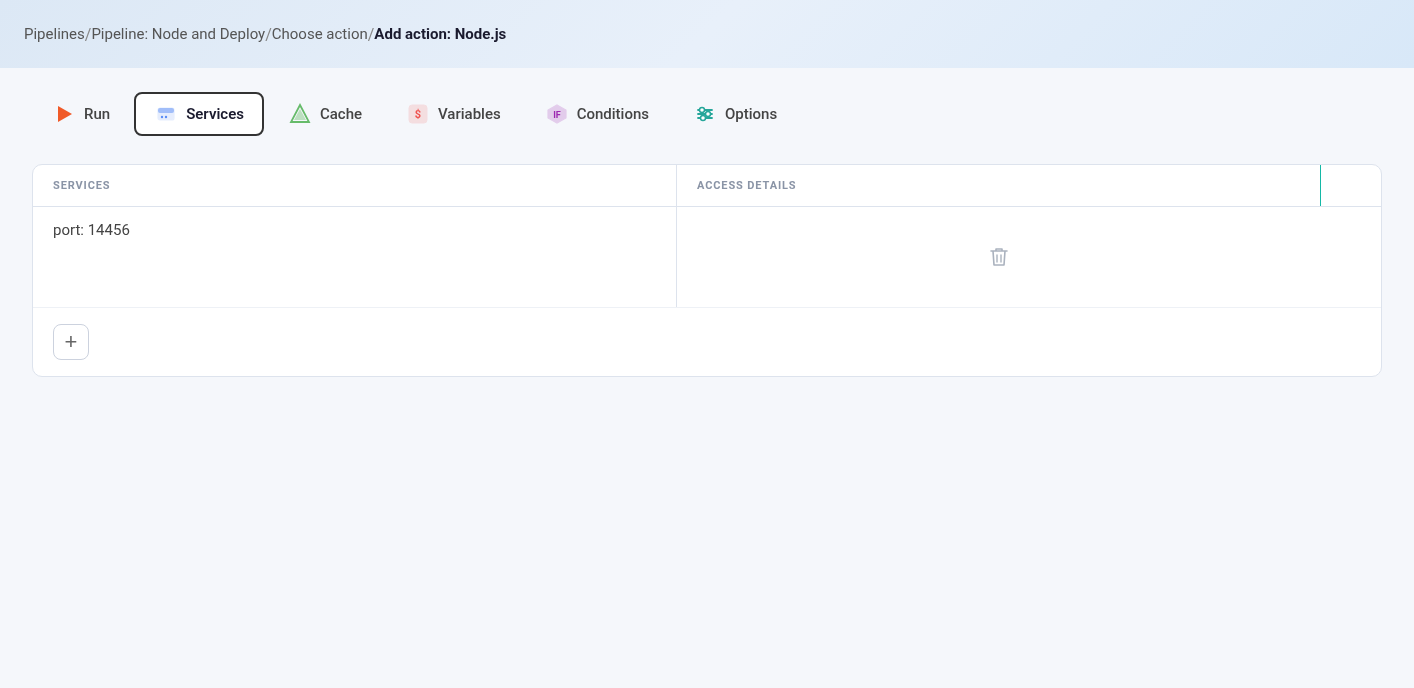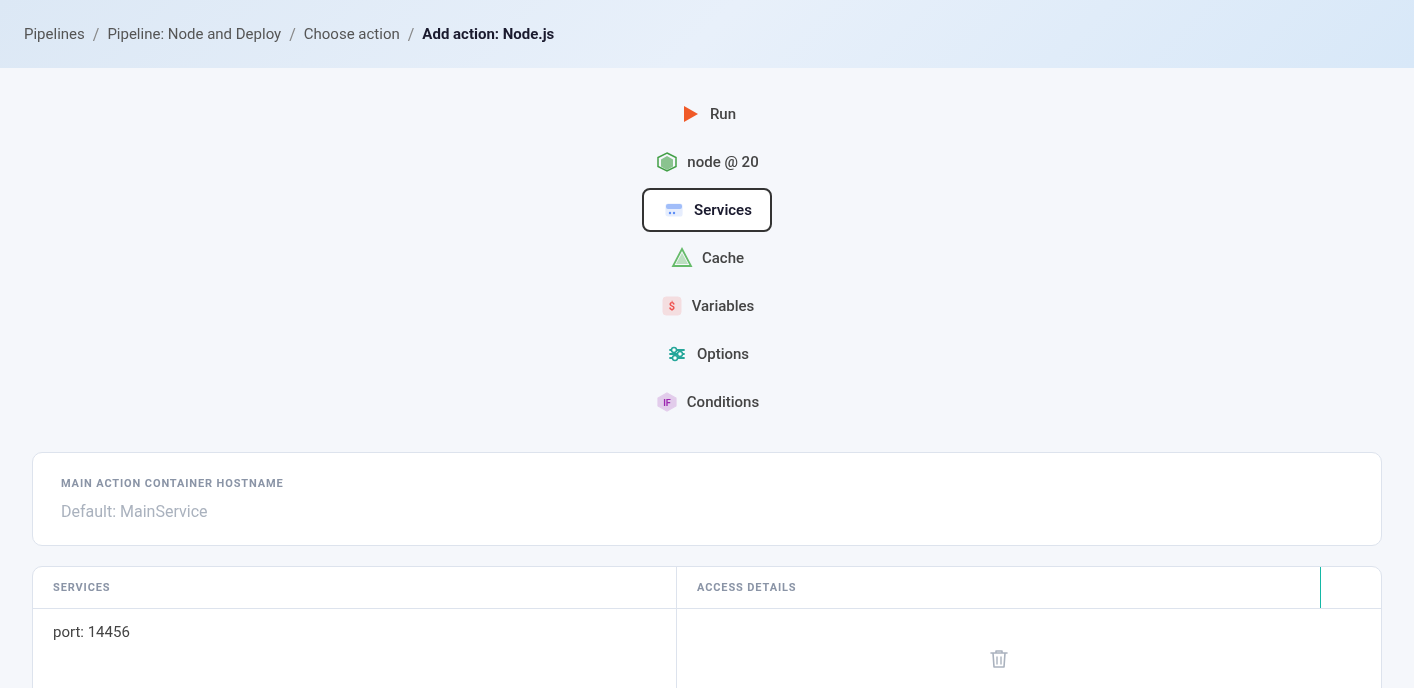--- a/index.html
+++ b/index.html
@@ -9,21 +9,20 @@
       min-height: 688px;
       color: #333;
     }
 
     
     .breadcrumb-bar {
       background: linear-gradient(135deg, #dce8f5 0%, #e8f0fa 50%, #d8e8f8 100%);
       padding: 14px 24px;
       display: flex;
       align-items: center;
-      gap: 8px;
       font-size: 15px;
       color: #444;
       min-height: 68px;
     }
     .breadcrumb-separator {
       color: #888;
       font-size: 16px;
     }
     .breadcrumb-link {
       color: #555;
@@ -43,21 +42,20 @@
       min-height: 620px;
     }
 
     
     .tabs {
       display: flex;
       align-items: center;
       gap: 4px;
       margin-bottom: 28px;
       flex-wrap: wrap;
-      flex-direction: column;
     }
     .tab {
       display: flex;
       align-items: center;
       gap: 8px;
       padding: 8px 18px;
       border-radius: 8px;
       cursor: pointer;
       font-size: 15px;
       font-weight: 500;
@@ -224,29 +222,20 @@
 
     <div class="tab">
       <span class="tab-icon icon-run">
         <svg width="22" height="22" viewBox="0 0 22 22">
             <polygon points="5,3 19,11 5,19" fill="#f05a28"></polygon>
           </svg>
       </span>
       <span>Run</span>
     </div>
 
-    <div class="tab">
-      <span class="tab-icon">
-        <svg width="22" height="22" viewBox="0 0 22 22">
-          <polygon points="11,2 20,6.5 20,15.5 11,20 2,15.5 2,6.5" fill="none" stroke="#43a047" stroke-width="1.5"></polygon>
-          <polygon points="11,5 17,8.5 17,15.5 11,19 5,15.5 5,8.5" fill="#43a047" opacity="0.6"></polygon>
-        </svg>
-      </span>
-      <span>node @ 20</span>
-    </div>
 
     <div class="tab active">
       <span class="tab-icon">
         <svg width="22" height="22" viewBox="0 0 22 22">
           <rect x="3" y="5" width="16" height="12" rx="2" fill="#5b8df6" opacity="0.15" stroke="#5b8df6" stroke-width="1.2"></rect>
           <rect x="3" y="5" width="16" height="5" rx="2" fill="#5b8df6" opacity="0.5"></rect>
           <circle cx="7" cy="14" r="1.2" fill="#5b8df6"></circle>
           <circle cx="11" cy="14" r="1.2" fill="#5b8df6"></circle>
         </svg>
       </span>
@@ -264,51 +253,47 @@
     </div>
 
     <div class="tab">
       <span class="tab-icon">
         <svg width="22" height="22" viewBox="0 0 22 22">
           <rect x="2" y="2" width="18" height="18" rx="3" fill="#ef5350" opacity="0.15" stroke="#ef5350" stroke-width="1"></rect>
           <text x="11" y="15" text-anchor="middle" font-size="11" font-weight="bold" fill="#ef5350">$</text>
         </svg>
       </span>
       <span>Variables</span>
+    </div>
+
+    <div class="tab">
+      <span class="tab-icon">
+        <svg width="22" height="22" viewBox="0 0 22 22">
+          <polygon points="11,2 20,7 20,15 11,20 2,15 2,7" fill="#9c27b0" opacity="0.2" stroke="#9c27b0" stroke-width="1.2"></polygon>
+          <text x="11" y="15" text-anchor="middle" font-size="9" font-weight="bold" fill="#9c27b0">IF</text>
+        </svg>
+      </span>
+      <span>Conditions</span>
     </div>
 
     <div class="tab">
       <span class="tab-icon">
         <svg width="22" height="22" viewBox="0 0 22 22">
           <line x1="4" y1="7" x2="18" y2="7" stroke="#26a69a" stroke-width="1.8" stroke-linecap="round"></line>
           <line x1="4" y1="11" x2="18" y2="11" stroke="#26a69a" stroke-width="1.8" stroke-linecap="round"></line>
           <line x1="4" y1="15" x2="18" y2="15" stroke="#26a69a" stroke-width="1.8" stroke-linecap="round"></line>
           <circle cx="8" cy="7" r="2.5" fill="#fff" stroke="#26a69a" stroke-width="1.5"></circle>
           <circle cx="14" cy="11" r="2.5" fill="#fff" stroke="#26a69a" stroke-width="1.5"></circle>
           <circle cx="9" cy="15" r="2.5" fill="#fff" stroke="#26a69a" stroke-width="1.5"></circle>
         </svg>
       </span>
       <span>Options</span>
     </div>
-
-    <div class="tab">
-      <span class="tab-icon">
-        <svg width="22" height="22" viewBox="0 0 22 22">
-          <polygon points="11,2 20,7 20,15 11,20 2,15 2,7" fill="#9c27b0" opacity="0.2" stroke="#9c27b0" stroke-width="1.2"></polygon>
-          <text x="11" y="15" text-anchor="middle" font-size="9" font-weight="bold" fill="#9c27b0">IF</text>
-        </svg>
-      </span>
-      <span>Conditions</span>
-    </div>
   </div>
 
-  <div class="card">
-    <div class="card-label">MAIN ACTION CONTAINER HOSTNAME</div>
-    <div class="card-placeholder">Default: MainService</div>
-  </div>
 
   <div class="services-card">
 
     <div class="services-table-header">
       <div class="table-col-header">SERVICES</div>
       <div class="table-col-header">ACCESS DETAILS</div>
       <div class="table-col-header"></div>
     </div>
 
     <div class="service-row">

